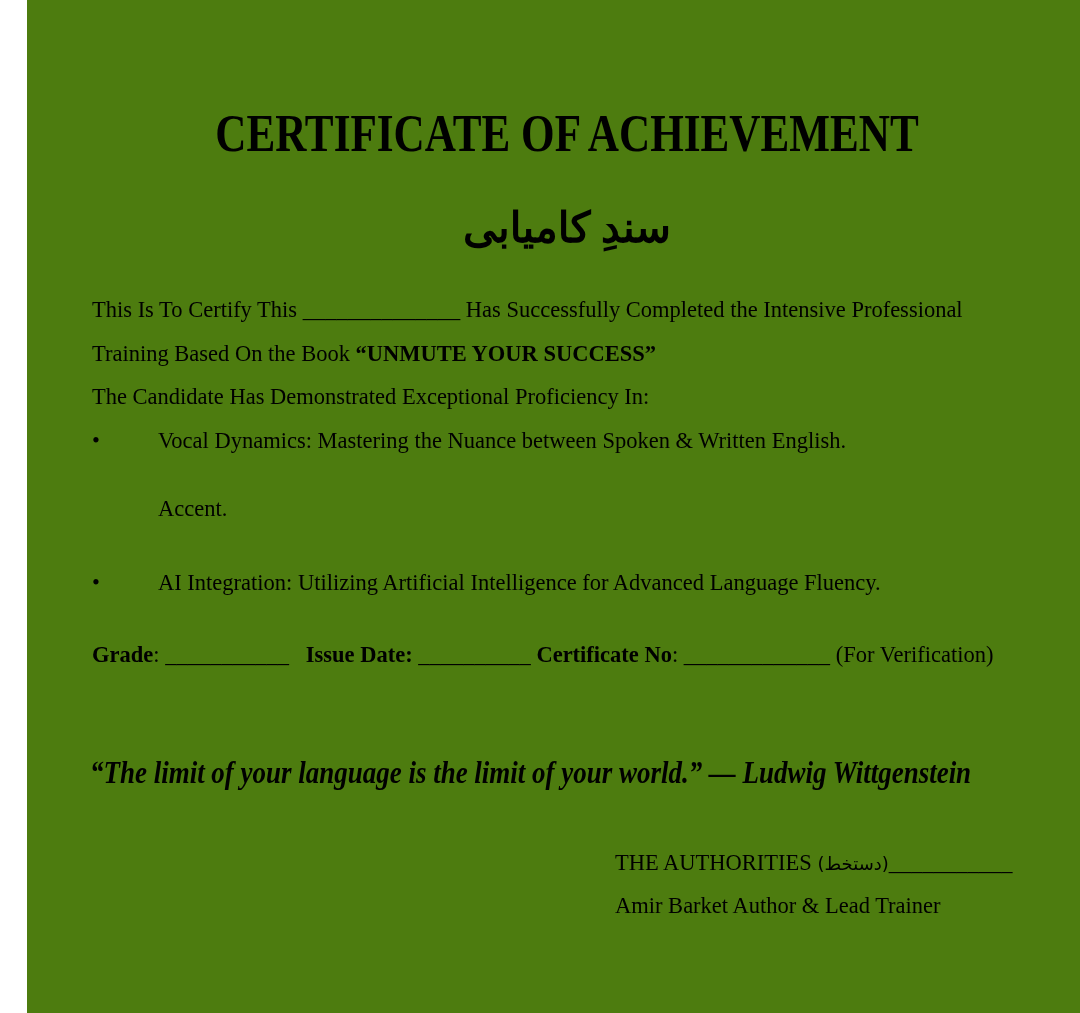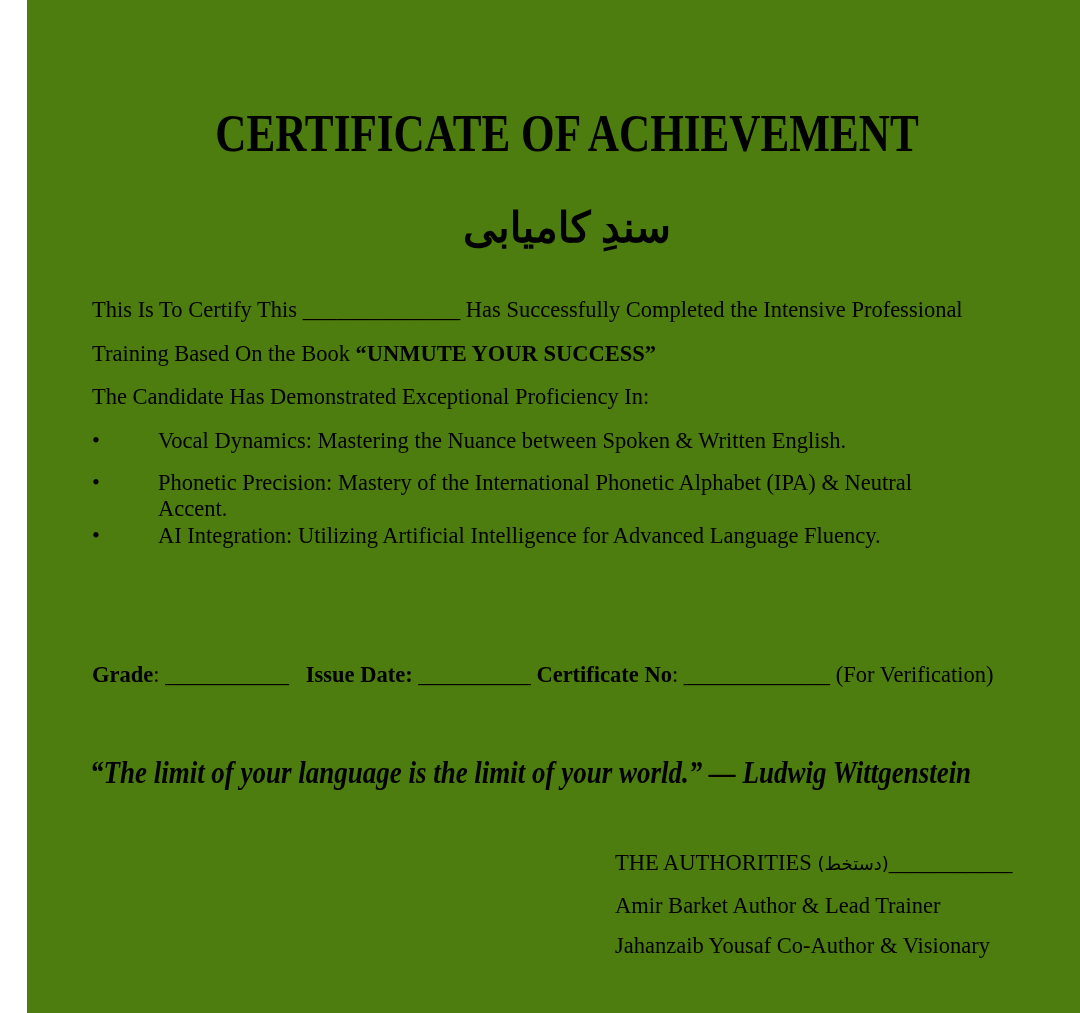--- a/index.html
+++ b/index.html
@@ -77,30 +77,28 @@
   <div class="urdu">سندِ کامیابی</div>
 
   <div class="line" style="top:297px"><span>This Is To Certify This </span><span>______________</span><span> Has Successfully Completed the Intensive Professional</span></div>
 
   <div class="line" style="top:341px"><span>Training Based On the Book </span><span class="b">“UNMUTE YOUR SUCCESS”</span></div>
 
   <div class="line" style="top:384px">The Candidate Has Demonstrated Exceptional Proficiency In:</div>
 
   <div class="line" style="top:428px"><span class="bullet">•</span><span>Vocal Dynamics: Mastering the Nuance between Spoken &amp; Written English.</span></div>
 
-  <div class="line" style="top:470px"><span class="bullet">•</span><span>Phonetic Precision: Mastery of the International Phonetic Alphabet (IPA) &amp; Neutral</span></div>
   <div class="line" style="top:496px; left:131px">Accent.</div>
 
-  <div class="line" style="top:523px"><span class="bullet">•</span><span>AI Integration: Utilizing Artificial Intelligence for Advanced Language Fluency.</span></div>
+  <div class="line" style="top:570px"><span class="bullet">•</span><span>AI Integration: Utilizing Artificial Intelligence for Advanced Language Fluency.</span></div>
 
 
 
-  <div class="line" style="top:662px"><span class="b">Grade</span><span>: ___________   </span><span class="b">Issue Date:</span><span> __________ </span><span class="b">Certificate No</span><span>: _____________ </span><span>(For Verification)</span></div>
+  <div class="line" style="top:642px"><span class="b">Grade</span><span>: ___________   </span><span class="b">Issue Date:</span><span> __________ </span><span class="b">Certificate No</span><span>: _____________ </span><span>(For Verification)</span></div>
 
   <div class="quote">“The limit of your language is the limit of your world.” — Ludwig Wittgenstein</div>
 
   <div class="line auth-line" style="top:850px"><span>THE AUTHORITIES </span><span class="arabic">(دستخط)</span><span>___________</span></div>
 
   <div class="line auth-line" style="top:893px">Amir Barket Author &amp; Lead Trainer</div>
 
-  <div class="line auth-line" style="top:933px">Jahanzaib Yousaf Co-Author &amp; Visionary</div>
 
 </div>
 
 </body></html>

